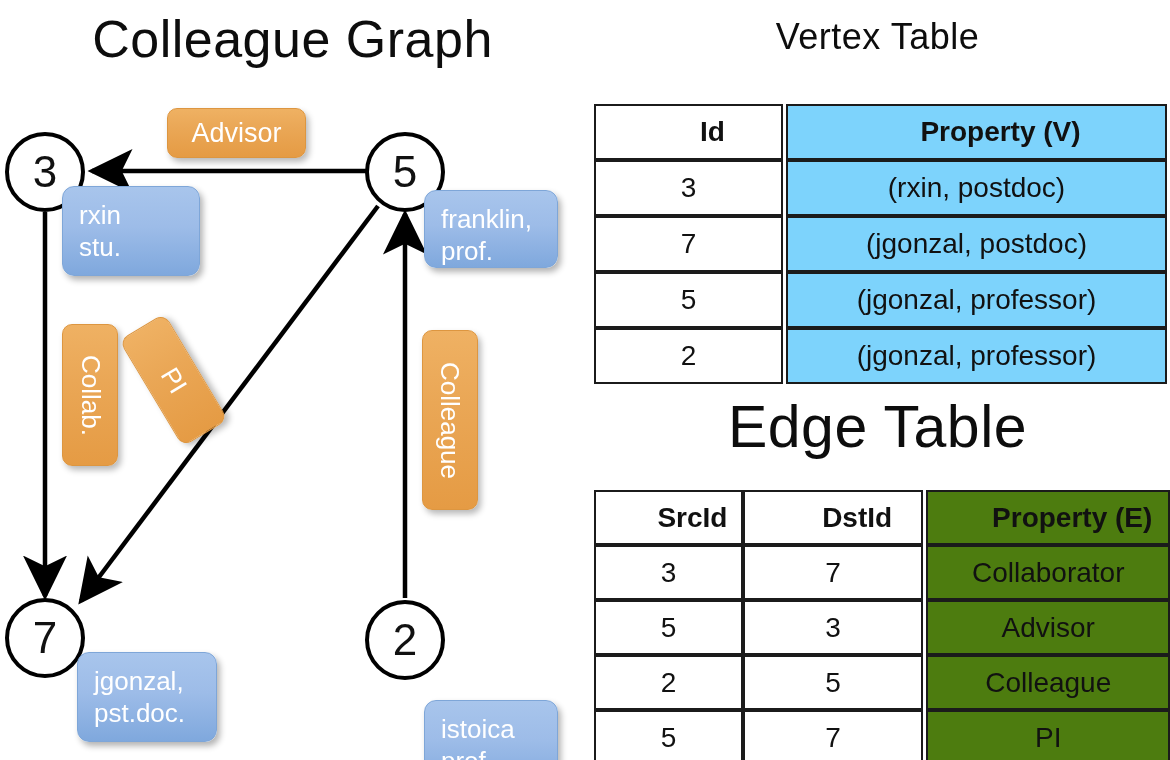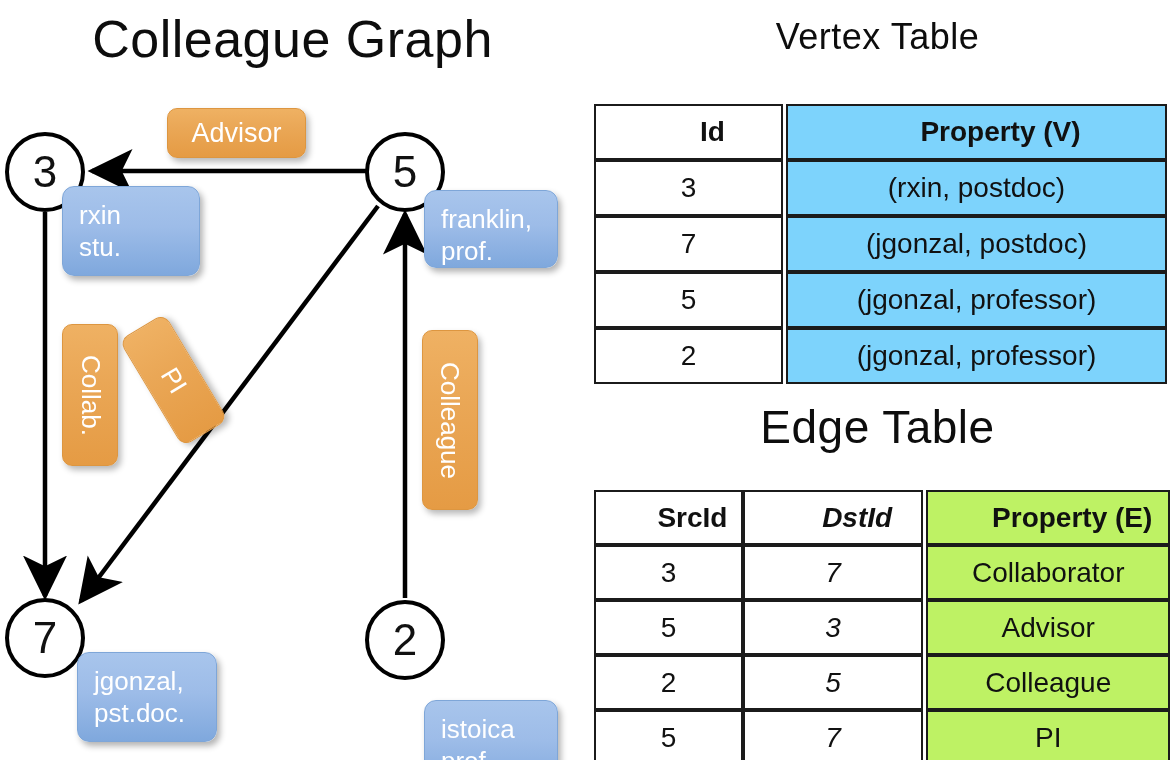--- a/index.html
+++ b/index.html
@@ -14,21 +14,21 @@
   .title{
     position:absolute;
     font-family:"Liberation Sans", sans-serif;
     font-weight:300;
     color:#0d0d0d;
     letter-spacing:0.5px;
     white-space:nowrap;
   }
   #title-property-graph{left:0;top:10px;width:585px;text-align:center;font-size:52px;line-height:58px;}
   #title-vertex-table{left:585px;top:8px;width:585px;text-align:center;font-size:36px;line-height:58px;}
-  #title-edge-table{left:585px;top:398px;width:585px;text-align:center;font-size:46px;line-height:58px;}
+  #title-edge-table{left:585px;top:398px;width:585px;text-align:center;font-size:59px;line-height:58px;}
 
   
   #graph{position:absolute;left:0;top:0;width:585px;height:760px;}
   #graph-edges{position:absolute;left:0;top:0;width:585px;height:760px;}
 
   .node{
     position:absolute;
     width:80px;height:80px;border-radius:50%;
     background:#ffffff;
     border:4px solid #000000;
@@ -97,31 +97,31 @@
     font-weight:300;
     font-size:28px;
     color:#111;
     text-align:center;
     padding:0;
     box-sizing:border-box;
   }
   .tbl td.hdr{font-weight:bold;font-size:28px;padding-left:48px;}
   .tbl td.idcol{background:#ffffff;}
   .tbl td.vprop{background:#7dd3fc;}
-  .tbl td.eprop{background:#bef264;}
+  .tbl td.eprop{background:#4d7c0f;}
 
   #vertex-table{left:594px;top:104px;}
   #vertex-table td{height:56px;}
   #vertex-table td.c-id{width:189px;}
   #vertex-table td.c-prop{width:381px;}
 
   #edge-table{left:594px;top:490px;}
   #edge-table td{height:55px;}
   #edge-table td.c-src{width:149px;}
-  #edge-table td.c-dst{width:181px;font-style:italic;}
+  #edge-table td.c-dst{width:181px;}
   #edge-table td.c-eprop{width:244px;}
 
   
   .gapcol{border:none !important;width:3px;background:#ffffff;}
 </style>
 </head>
 <body>
 
 <div id="root">
 

